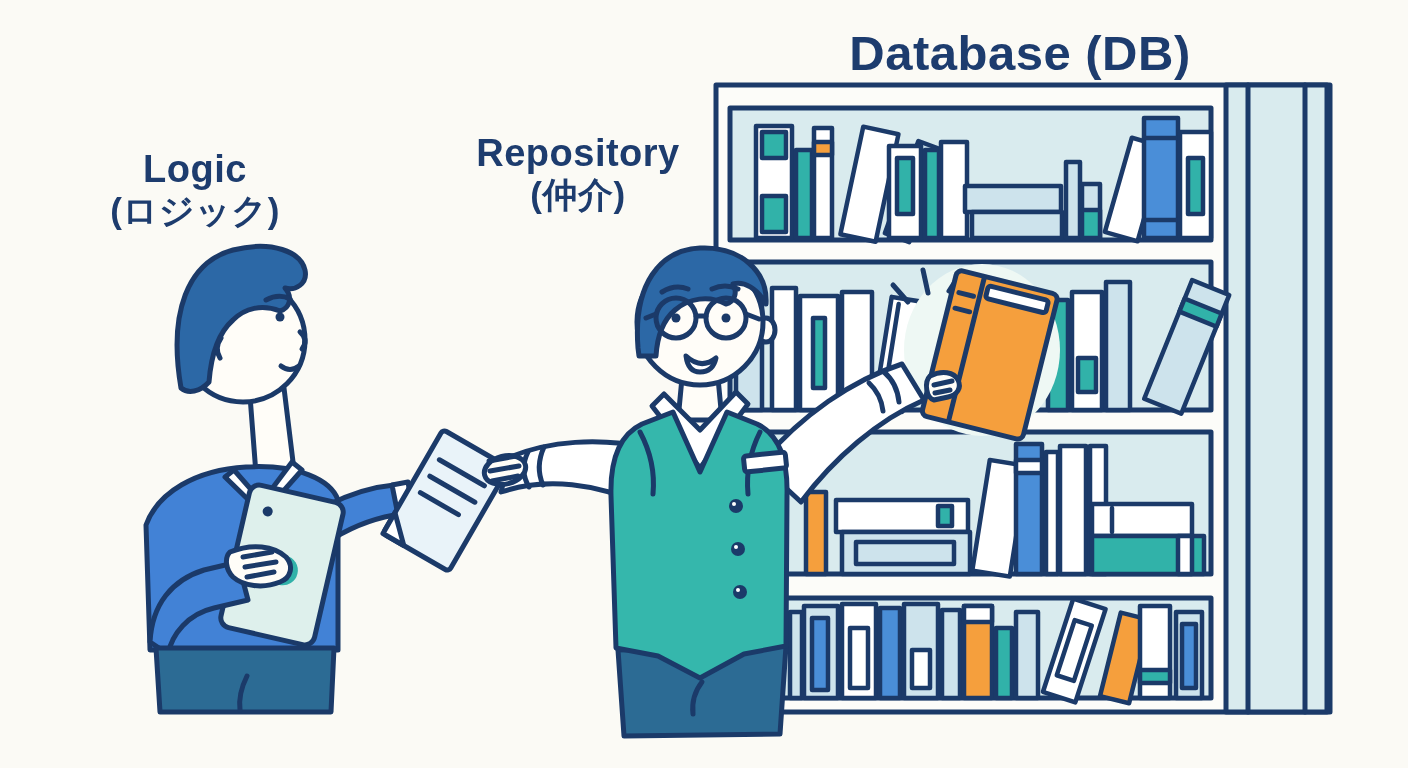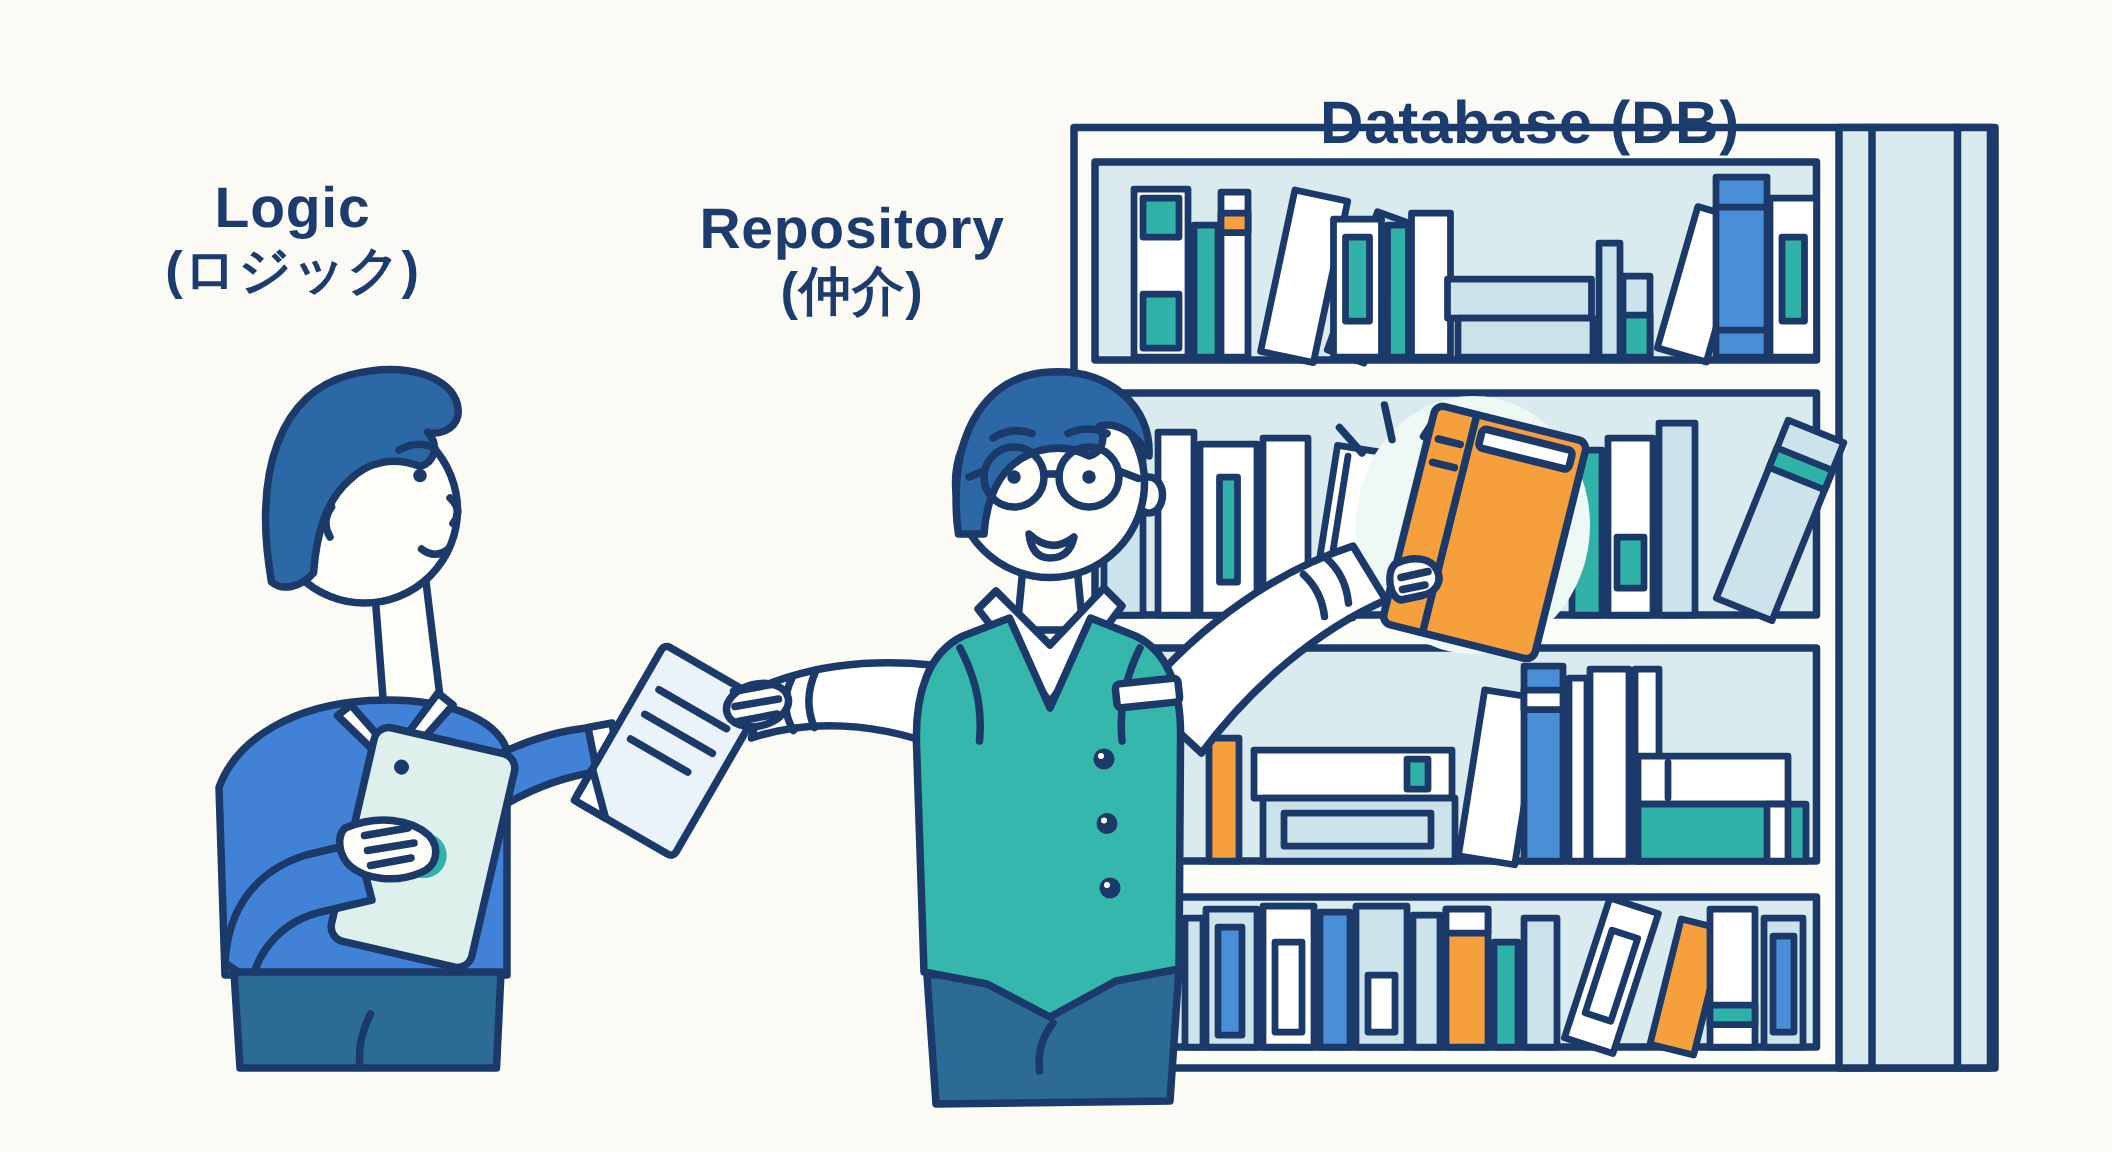--- a/index.html
+++ b/index.html
@@ -4,21 +4,21 @@
 <style>
   html,body{margin:0;padding:0;}
   body{width:1408px;height:768px;overflow:hidden;background:var(--page-bg,#fbfaf5);
        font-family:"Liberation Sans", sans-serif;}
   .stage{position:relative;width:1408px;height:768px;background:var(--page-bg,#fbfaf5);}
   .ill{position:absolute;left:0;top:0;}
   .label{position:absolute;text-align:center;color:var(--label-text,#1d3c6e);
          font-weight:700;line-height:1.14;letter-spacing:.5px;}
   .label .t1{font-size:38px;}
   .label .t2{font-size:35px;}
-  .label.db .t1{font-size:40px;margin-top:34px;}
+  .label.db .t1{font-size:49px;}
   .ill .ol{stroke:var(--outline,#1b3a69);stroke-width:5;stroke-linejoin:round;stroke-linecap:round;}
   .ill .oln{stroke:var(--outline,#1b3a69);stroke-width:5;fill:none;stroke-linejoin:round;stroke-linecap:round;}
   .ill .bk{stroke:var(--outline,#1b3a69);stroke-width:4.5;stroke-linejoin:round;stroke-linecap:round;}
 </style>
 </head>
 <body>
 
 <div class="stage">
 
   <svg class="ill" width="1408" height="768" viewBox="0 0 1408 768">
@@ -215,26 +215,26 @@
         <rect class="ol" fill="var(--orange)" x="938" y="280" width="104" height="150" rx="6"></rect>
         <line class="ol" x1="966" y1="282" x2="966" y2="428"></line>
         <rect class="ol" fill="#ffffff" x="972" y="288" width="62" height="13" rx="3"></rect>
         <path class="oln" d="M 945,302 L 960,302 M 945,318 L 960,318"></path>
       </g>
       <path class="ol" fill="var(--skin)" d="M 930,376 C 942,370 954,372 958,380 C 962,388 957,395 948,397 L 934,400 C 926,398 924,382 930,376 Z"></path>
       <path class="oln" d="M 934,385 L 952,381 M 935,393 L 950,390"></path>
     </g>
   </svg>
 
-  <div class="label" style="left:55px;top:118px;width:280px;">
+  <div class="label" style="left:55px;top:148px;width:280px;">
     <div class="t1">Logic</div>
     <div class="t2">(ロジック)</div>
   </div>
 
-  <div class="label" style="left:408px;top:132px;width:320px;">
+  <div class="label" style="left:418px;top:132px;width:320px;">
     <div class="t1">Repository</div>
     <div class="t2">(仲介)</div>
   </div>
 
   <div class="label db" style="left:840px;top:26px;width:360px;">
     <div class="t1">Database (DB)</div>
   </div>
 
 </div>
 

